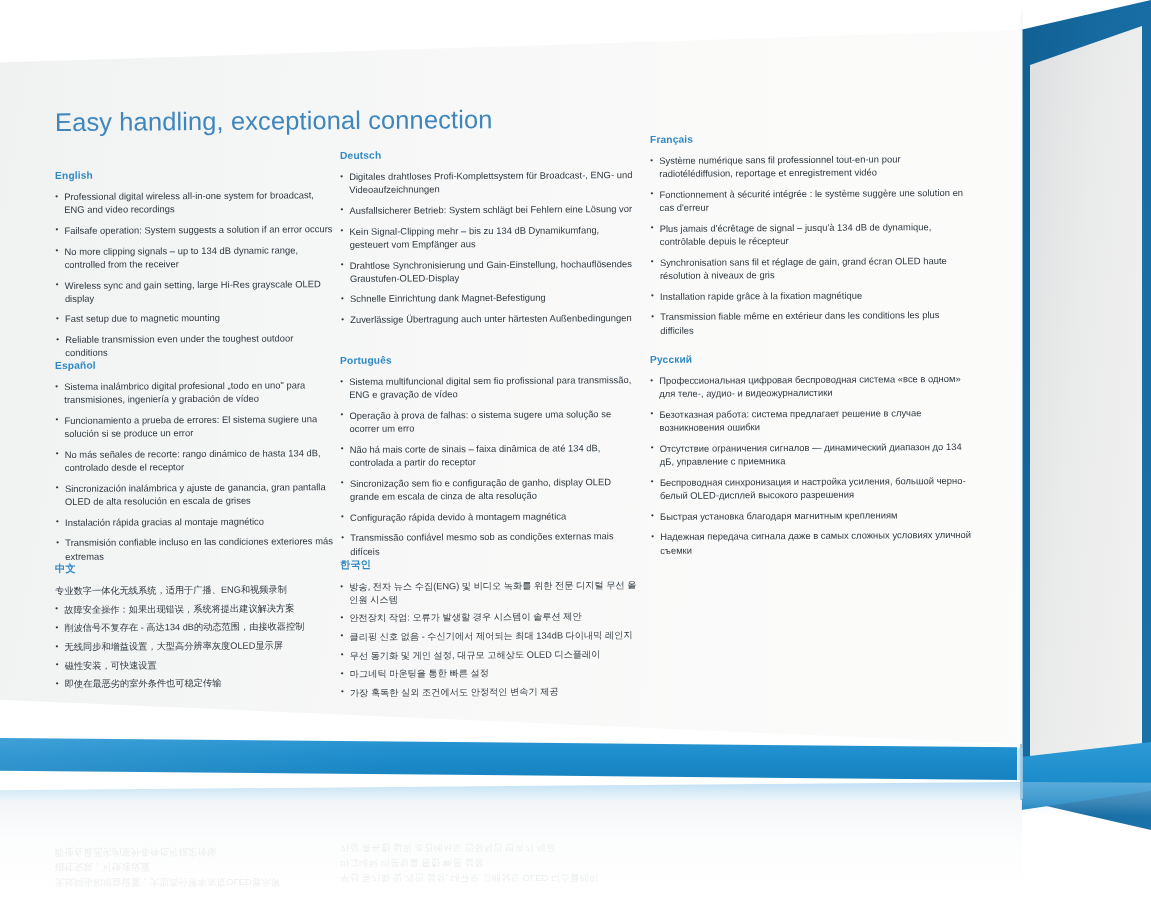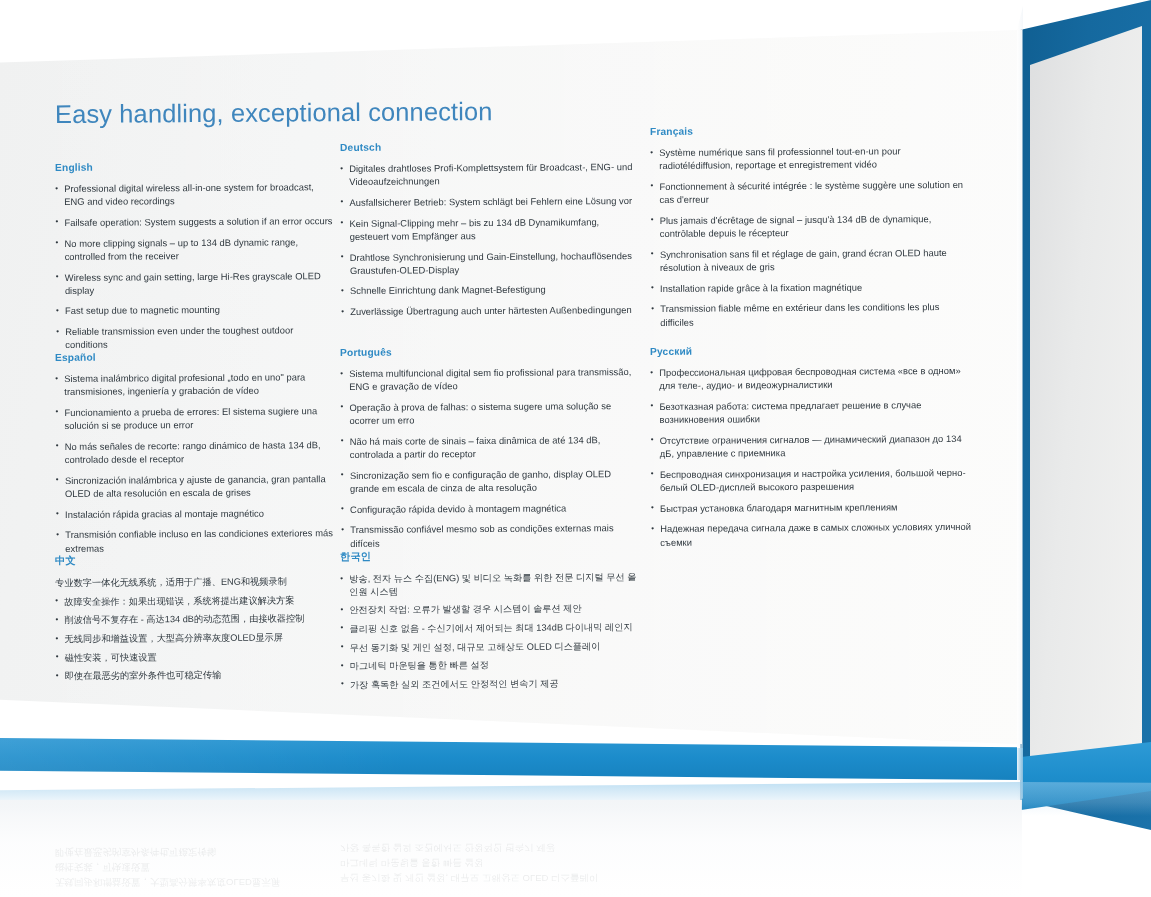--- a/index.html
+++ b/index.html
@@ -142,21 +142,21 @@
     font-size: 9.5px;
     line-height: 15px;
     color: #2a3238;
     white-space: nowrap;
   }
 
   
   .content {
     position: absolute;
     left: 0;
-    top: 22px;
+    top: 30px;
     width: 920px;
     height: 740px;
   }
 
   .title {
     position: absolute;
     left: 55px;
     top: 78px;
     font-size: 25.5px;
     font-weight: 400;

